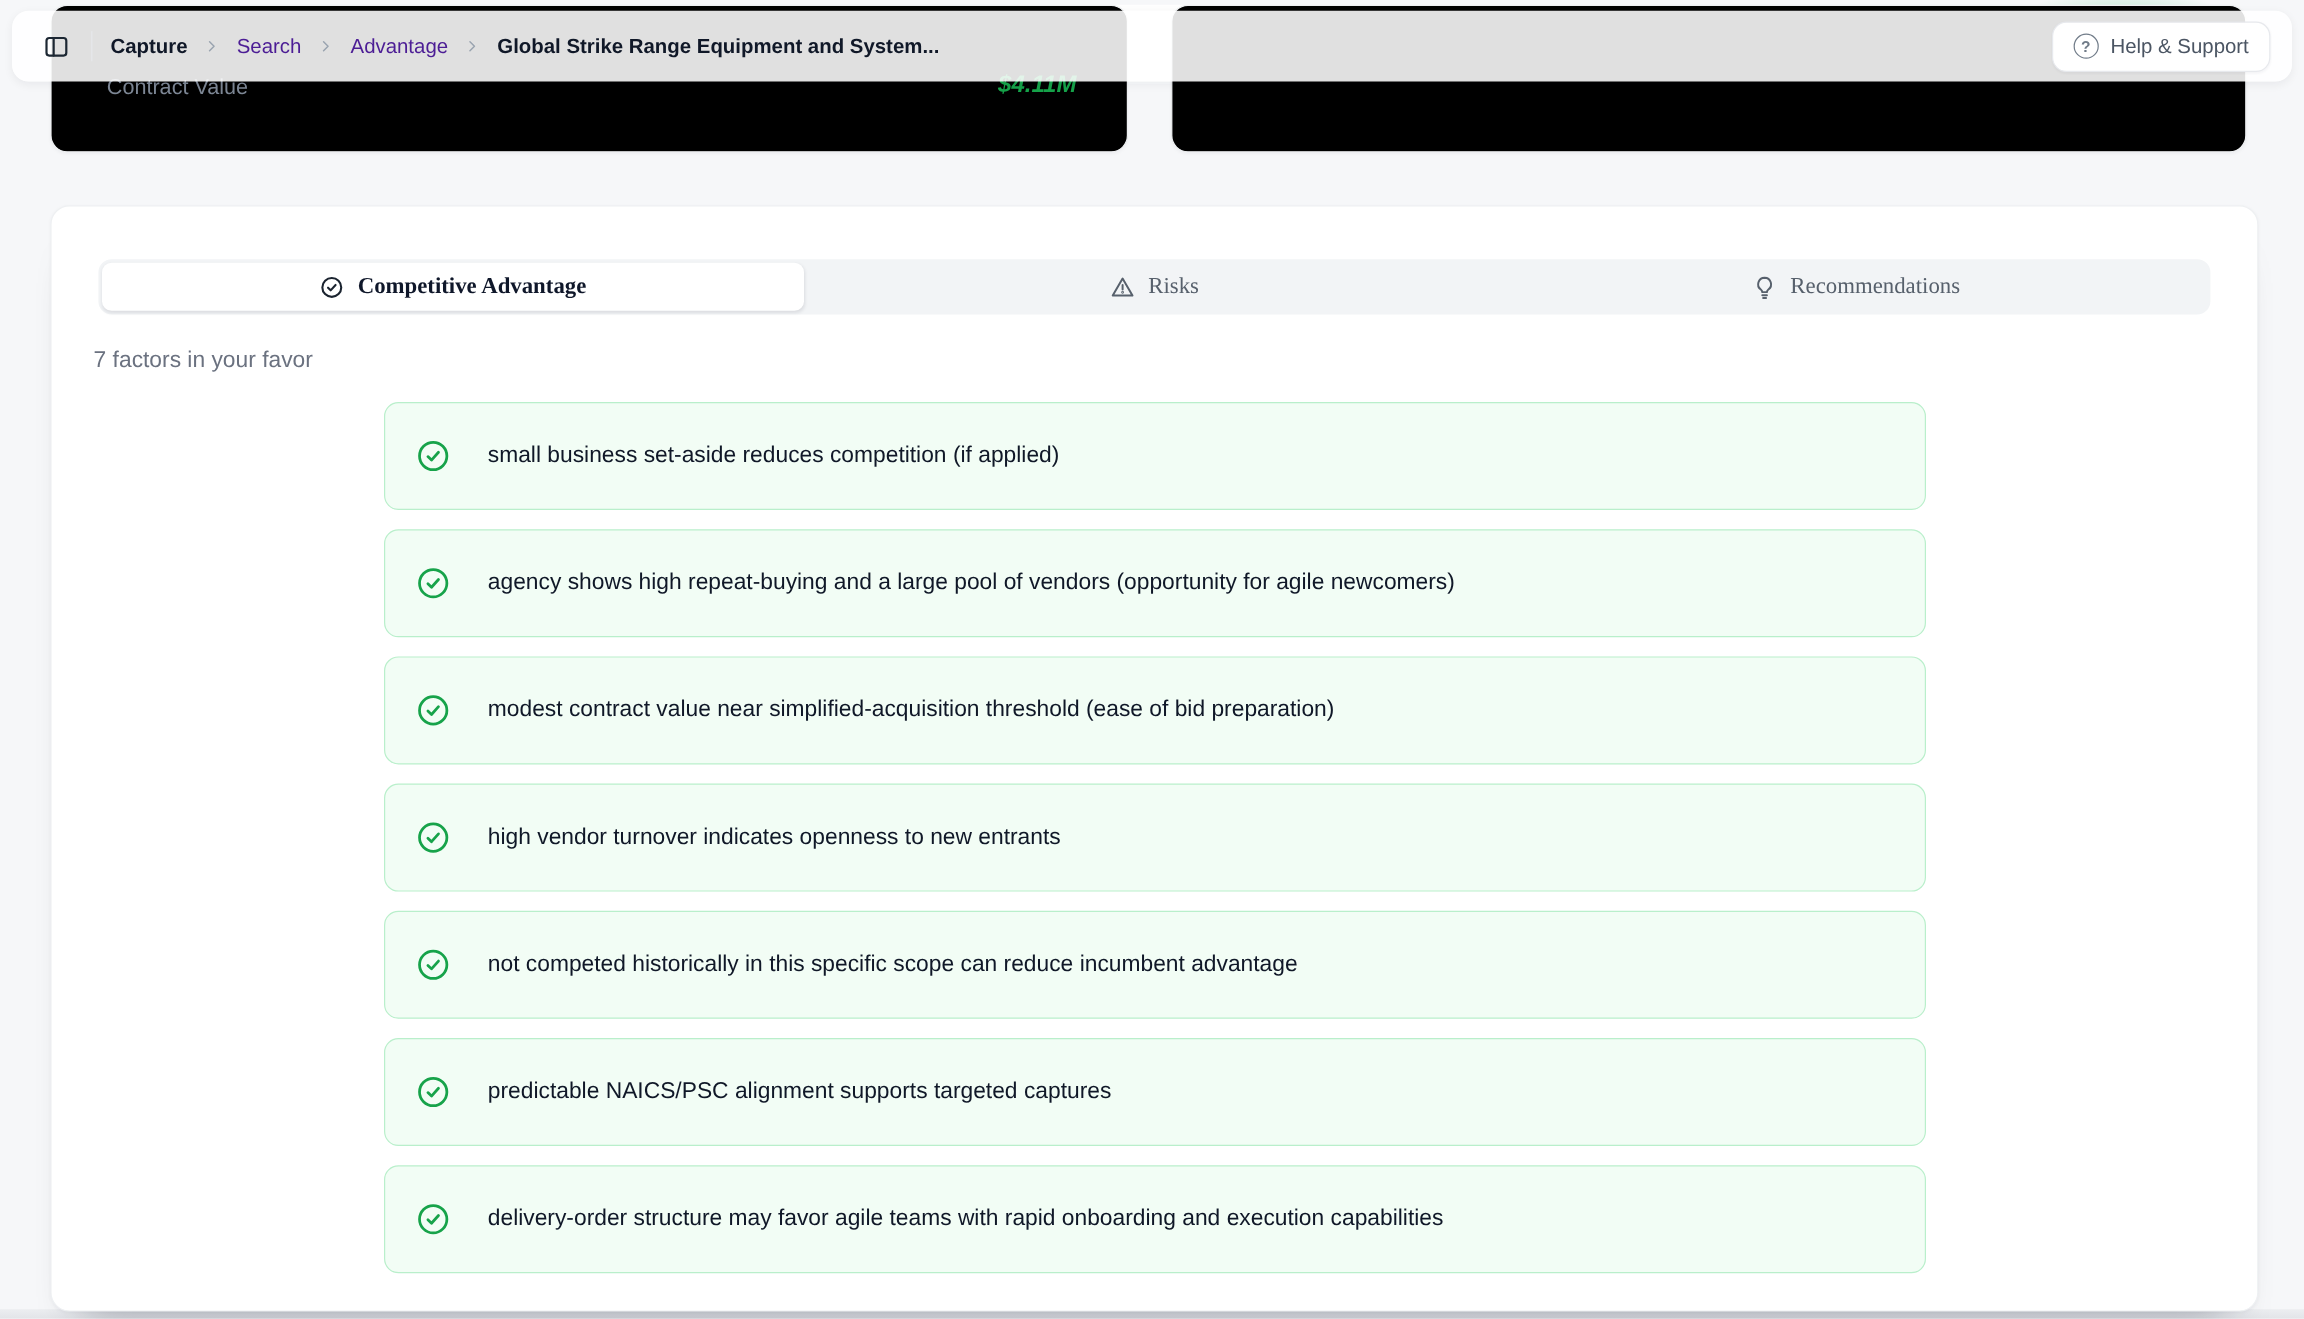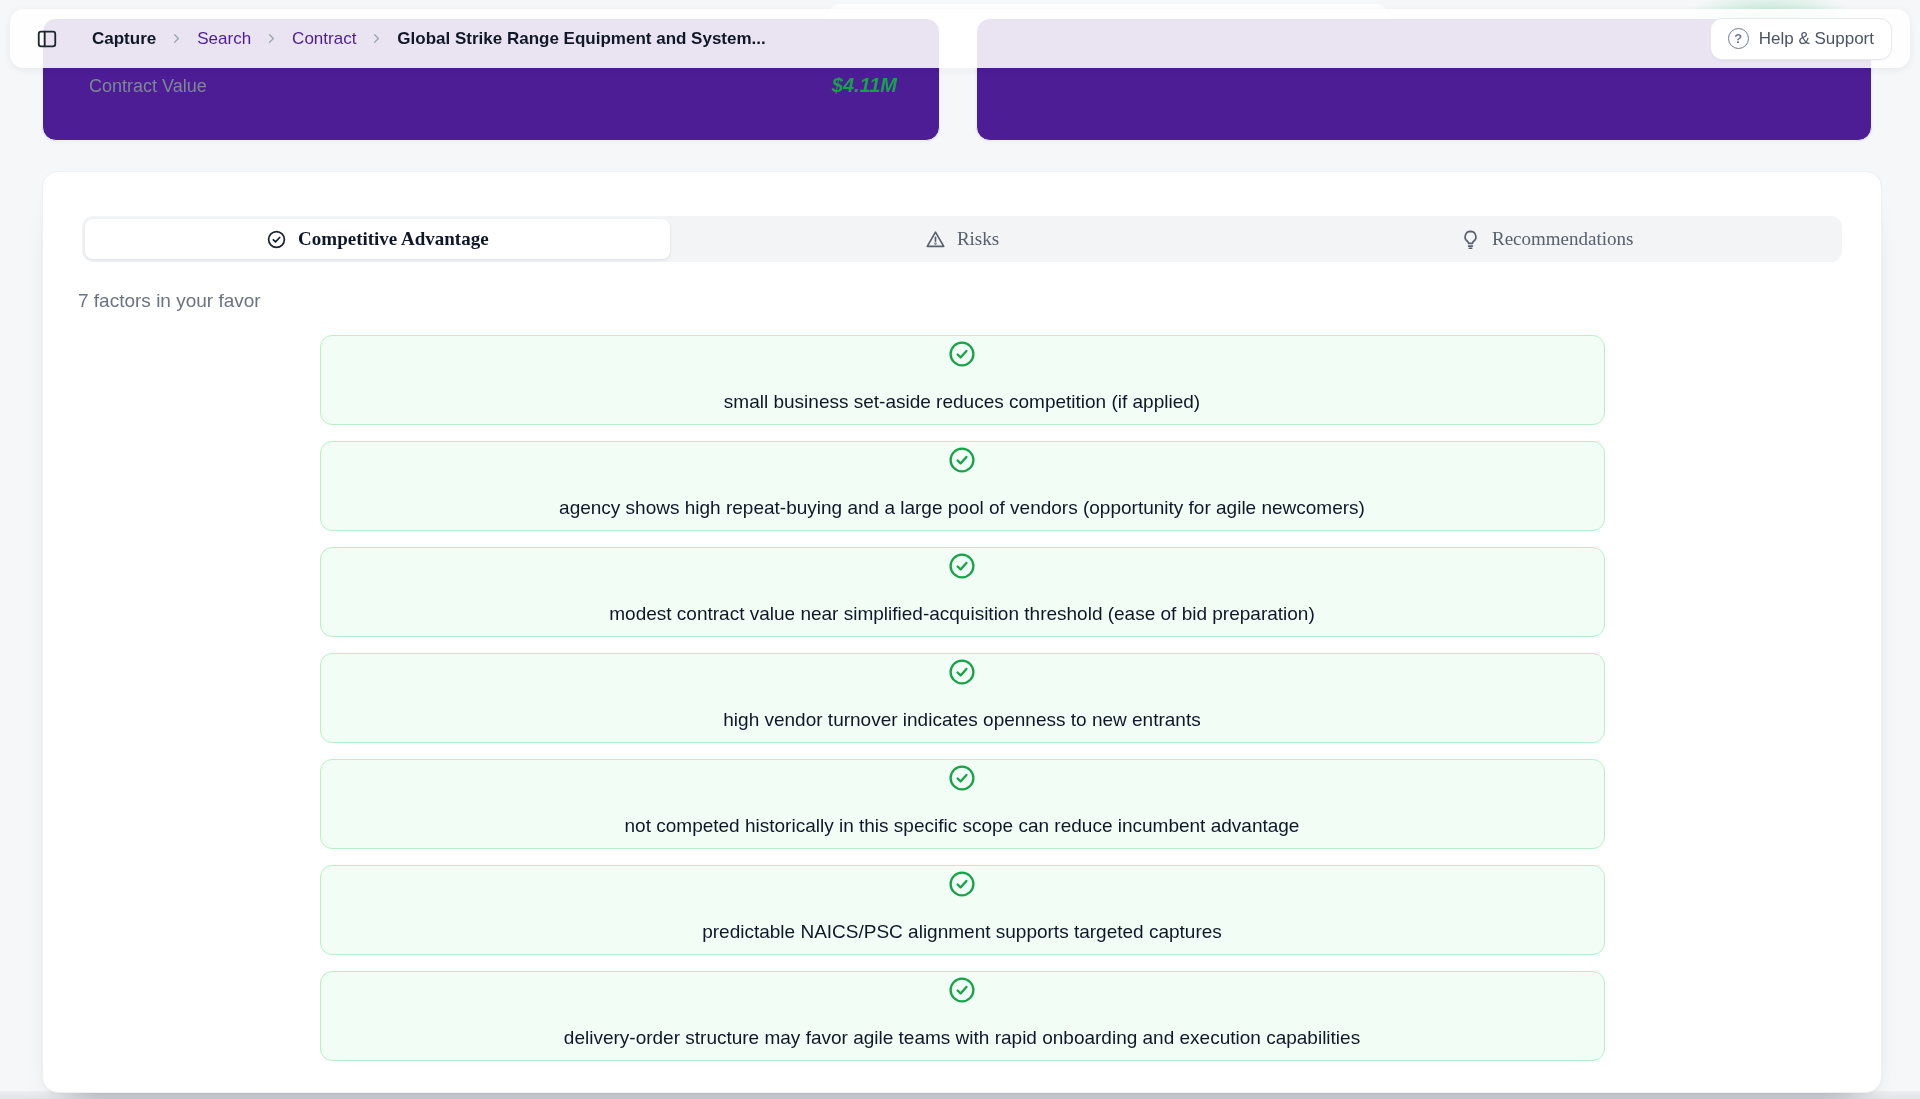--- a/index.html
+++ b/index.html
@@ -61,22 +61,22 @@
     box-shadow: 0 1px 2px rgba(16,24,40,0.04);
   }
   .q-icon {
     width: 21px; height: 21px; border: 1.7px solid #717c89; border-radius: 50%;
     display: flex; align-items: center; justify-content: center;
     font-size: 13px; font-weight: 700; color: #717c89; line-height: 1;
   }
 
   
   .summary-card {
-    position: absolute; top: 18px; height: 123px;
-    background: #4c1d95; border: 1px solid #eef0f2; border-radius: 14px;
+    position: absolute; top: 4px; height: 123px;
+    background: #000000; border: 1px solid #eef0f2; border-radius: 14px;
     box-shadow: 0 1px 3px rgba(16,24,40,0.04);
     z-index: 5; overflow: hidden;
   }
   .summary-card.left  { left: 42px;  width: 898px; }
   .summary-card.right { left: 976px; width: 896px; }
   .contract-label {
     position: absolute; left: 46px; top: 57px;
     font-size: 18px; color: #7d8795;
   }
   .contract-value {
@@ -107,21 +107,21 @@
     box-shadow: 0 1px 3px rgba(16,24,40,0.10);
   }
   .tab .tab-ico { display: flex; align-items: center; }
   .factors-subtitle {
     margin: 27px 0 0 35px; font-size: 19px; color: #6b7280; line-height: 23px;
   }
   .factors-list { width: 1285px; margin: 23px auto 0; }
   .factor-card {
     height: 90px; margin-bottom: 16px;
     background: #f2fdf5; border: 1.5px solid #b9efcb; border-radius: 12px;
-    display: flex; align-items: center; gap: 22px; padding: 4px 26px; flex-direction: column;
+    display: flex; align-items: center; gap: 32px; padding: 4px 26px;
   }
   .factor-card:last-child { margin-bottom: 0; }
   .factor-ico { display: flex; align-items: center; flex: 0 0 auto; }
   .factor-text { font-size: 19px; color: #101828; line-height: 24px; }
 </style>
 </head>
 <body>
 
 <div class="bg-blob-white"></div>
 <div class="bg-blob-white2"></div>
@@ -145,21 +145,21 @@
       <svg width="15" height="15" viewBox="0 0 24 24" fill="none" stroke="#9aa4b0" stroke-width="2" stroke-linecap="round" stroke-linejoin="round">
           <polyline points="9 6 15 12 9 18"></polyline>
         </svg>
     </span>
     <button class="crumb">Search</button>
     <span class="crumb-chevron">
       <svg width="15" height="15" viewBox="0 0 24 24" fill="none" stroke="#9aa4b0" stroke-width="2" stroke-linecap="round" stroke-linejoin="round">
           <polyline points="9 6 15 12 9 18"></polyline>
         </svg>
     </span>
-    <button class="crumb">Contract</button>
+    <button class="crumb">Advantage</button>
     <span class="crumb-chevron">
       <svg width="15" height="15" viewBox="0 0 24 24" fill="none" stroke="#9aa4b0" stroke-width="2" stroke-linecap="round" stroke-linejoin="round">
           <polyline points="9 6 15 12 9 18"></polyline>
         </svg>
     </span>
     <span class="crumb strong">Global Strike Range Equipment and System...</span>
   </nav>
 
   <div class="topbar-spacer"></div>
 

